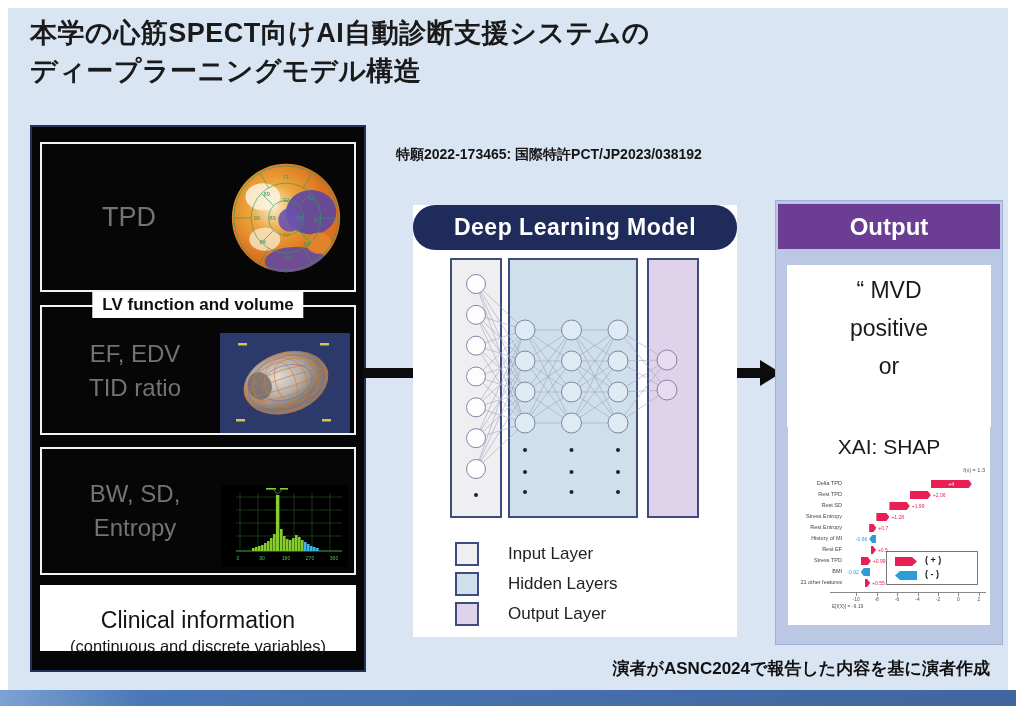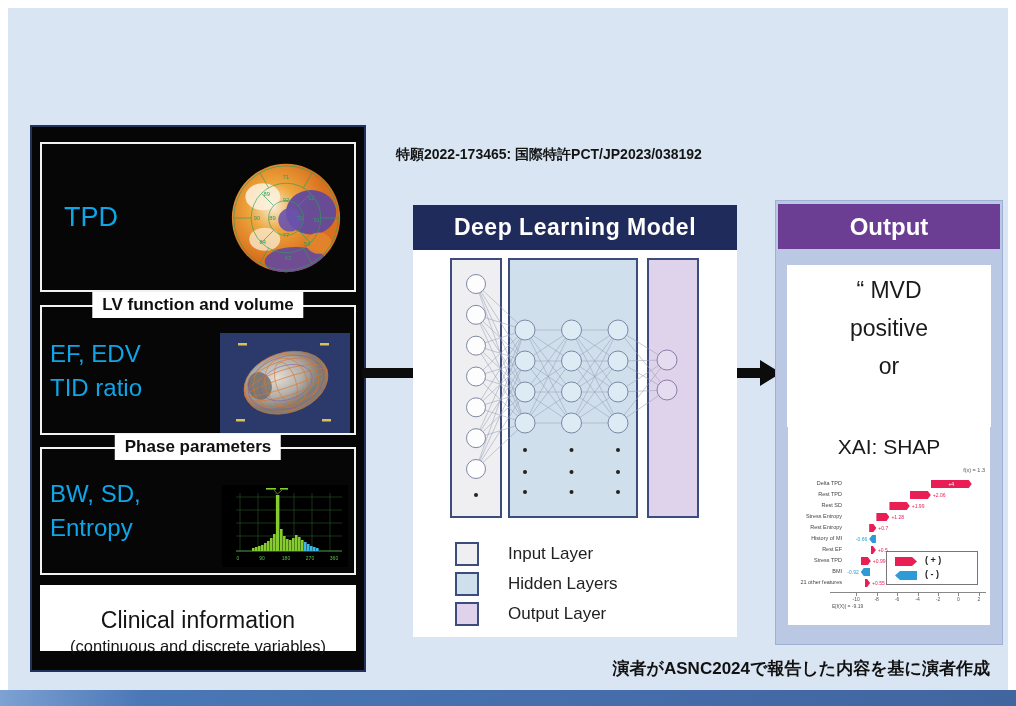--- a/index.html
+++ b/index.html
@@ -8,34 +8,34 @@
   .page-bg{position:absolute;left:8px;top:8px;width:1000px;height:682px;background:#d9e5f2;}
   .footer-bar{position:absolute;left:0;bottom:0;width:1016px;height:16px;
     background:linear-gradient(90deg,#7da2d3 0%,#4a77b6 14%,#41659f 100%);}
   
   .title{position:absolute;left:30px;top:14px;font-size:27px;font-weight:bold;color:#1a1a1a;line-height:38px;letter-spacing:.5px;}
   
   .left-panel{position:absolute;left:30px;top:125px;width:336px;height:547px;background:#060606;border:2px solid #23325a;box-sizing:border-box;}
   .feat{position:absolute;left:8px;width:316px;border:2px solid #f2f2f2;box-sizing:border-box;}
   .feat-label{position:absolute;top:-15px;left:50%;transform:translateX(-50%);background:#ffffff;color:#101010;
     font-size:17px;font-weight:600;padding:3px 10px;white-space:nowrap;line-height:20px;}
-  .feat-body{position:absolute;color:#0ea5e9;}
+  .feat-body{position:absolute;color:#737373;text-align:center;}
   .clinical{position:absolute;left:8px;top:458px;width:316px;height:66px;background:#ffffff;text-align:center;box-sizing:border-box;padding-top:20px;}
   .clinical .l1{font-size:23px;color:#141414;line-height:30px;}
   .clinical .l2{font-size:16.5px;color:#141414;line-height:22px;}
   
   .patent{position:absolute;left:396px;top:146px;width:606px;text-align:left;font-size:14px;font-weight:bold;color:#141414;}
   
   .arrow{position:absolute;height:10px;background:#0c0c0c;}
   .arrow::after{content:"";position:absolute;right:-21px;top:-8px;width:0;height:0;
     border-left:21px solid #0c0c0c;border-top:13px solid transparent;border-bottom:13px solid transparent;}
   
   .dl-panel{position:absolute;left:413px;top:205px;width:324px;height:432px;background:#ffffff;}
   .dl-header{position:absolute;left:0;top:0;width:100%;height:45px;background:#1f2b5b;color:#ffffff;
-    font-size:23px;font-weight:bold;text-align:center;line-height:45px;letter-spacing:.5px;}
+    font-size:23px;font-weight:bold;text-align:center;line-height:45px;letter-spacing:.5px;border-radius:22px;}
   .layer-box{position:absolute;box-sizing:border-box;border:2px solid #3c4d7d;}
   .layer-input{left:37px;top:53px;width:52px;height:260px;background:#efeef0;}
   .layer-hidden{left:95px;top:53px;width:130px;height:260px;background:#cfdfec;}
   .layer-output{left:234px;top:53px;width:52px;height:260px;background:#ded3ea;}
   #network-svg{position:absolute;left:0;top:45px;}
   .dl-legend-row{position:absolute;left:42px;height:22px;}
   .dl-swatch{position:absolute;left:0;top:0;width:20px;height:20px;border:2px solid #3c4d7d;box-sizing:content-box;}
   .dl-legend-label{position:absolute;left:53px;top:2px;font-size:17px;color:#222222;white-space:nowrap;}
   
   .out-panel{position:absolute;left:775px;top:200px;width:228px;height:445px;background:#bac8e3;border:1px solid #9fb0d4;box-sizing:border-box;}
@@ -65,20 +65,24 @@
   .bar-pos{clip-path:polygon(0 0,calc(100% - 3px) 0,100% 50%,calc(100% - 3px) 100%,0 100%);}
   .bar-neg{clip-path:polygon(3px 0,100% 0,100% 100%,3px 100%,0 50%);}
 </style>
 </head>
 <body>
 
 <div class="stage">
   <div class="page-bg"></div>
   <div class="footer-bar"></div>
 
+  <div class="title">
+    <div>本学の心筋SPECT向けAI自動診断支援システムの</div>
+    <div>ディープラーニングモデル構造</div>
+  </div>
 
   <div class="patent">特願2022-173465: 国際特許PCT/JP2023/038192</div>
 
   <div class="left-panel">
 
     <div class="feat" style="top:15px;height:150px;">
       <div class="feat-body" style="left:22px;top:58px;width:130px;font-size:27px;">TPD</div>
       <svg width="116" height="116" viewBox="0 0 120 120" style="position:absolute;right:10px;top:16px;">
         <defs>
           <radialGradient id="tpdg" cx="38%" cy="40%">
@@ -166,21 +170,20 @@
         <g fill="#d8c253">
           <rect x="18" y="10" width="9" height="2.5"></rect>
             <rect x="100" y="10" width="9" height="2.5"></rect>
           <rect x="16" y="86" width="9" height="2.5"></rect>
             <rect x="102" y="86" width="9" height="2.5"></rect>
         </g>
       </svg>
     </div>
 
     <div class="feat" style="top:320px;height:128px;">
-      <div class="feat-label">Phase parameters</div>
       <div class="feat-body" style="left:8px;top:28px;width:170px;font-size:24px;line-height:34px;">
         <div>BW, SD,</div>
         <div>Entropy</div>
       </div>
       <svg width="126" height="82" viewBox="0 0 126 82" style="position:absolute;right:6px;top:36px;">
         <rect width="126" height="82" fill="#000000"></rect>
         <g stroke="#2c6b2c" stroke-width="0.5">
           <line x1="14" y1="12" x2="120" y2="12"></line>
             <line x1="14" y1="25" x2="120" y2="25"></line>
           <line x1="14" y1="38" x2="120" y2="38"></line>

